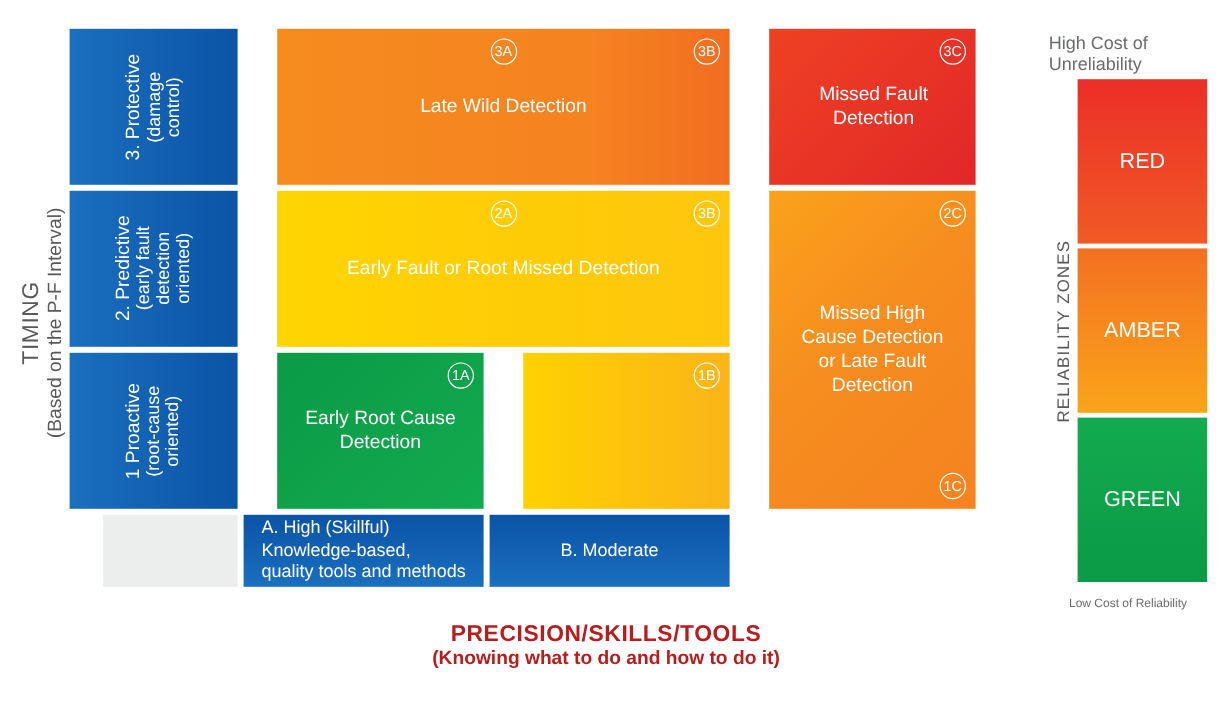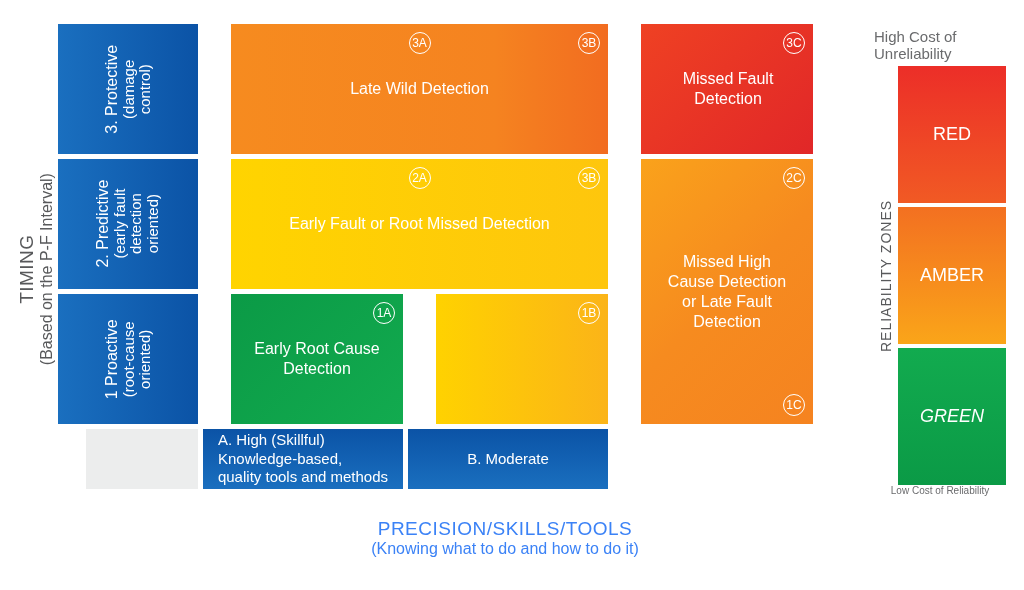--- a/index.html
+++ b/index.html
@@ -103,53 +103,54 @@
   .badge.m { left: 50%; transform: translateX(-50%); }
   .badge.low { top: auto; bottom: 8px; right: 8px; }
 
   
   .xaxis {
     position: absolute;
     left: 200px;
     top: 518px;
     width: 610px;
     text-align: center;
-    color: #3b82f6;
+    color: #b91c1c;
     line-height: 1.15;
+    font-weight: bold;
   }
   .xaxis .title { font-size: 19px; letter-spacing: .5px; }
   .xaxis .sub { font-size: 16px; }
 
   
   .legend {
     position: absolute;
     right: 18px;
     top: 28px;
     width: 132px;
     color: #58595b;
   }
   .legend .cap { font-size: 15px; color: #6a6b6d; text-align: left; margin-bottom: 4px; }
-  .legend .capb { font-size: 10px; color: #6a6b6d; text-align: center; margin-top: 0; }
+  .legend .capb { font-size: 10px; color: #6a6b6d; text-align: center; margin-top: 13px; }
   .legendwrap { display: flex; align-items: stretch; }
   .legendlabel {
     width: 24px;
     display: flex; align-items: center; justify-content: center;
     color: #58595b;
   }
   .legendlabel .rot { transform: rotate(-90deg); white-space: nowrap; font-size: 14px; letter-spacing: 1px; }
   .swatches { flex: 1; display: flex; flex-direction: column; gap: 4px; }
   .sw {
     height: 137px;
     display: flex; align-items: center; justify-content: center;
     color: #fff; font-size: 18px; font-weight: 400;
   }
   .sw.red   { background: linear-gradient(180deg, #ec2e28 0%, #f15a24 100%); }
   .sw.amber { background: linear-gradient(180deg, #f37021 0%, #faa519 100%); }
   .sw.yellow{ background: linear-gradient(180deg, #fdc80f 0%, #ffe400 100%); color:#fff; }
-  .sw.green { background: linear-gradient(180deg, #12ab4f 0%, #0b9a46 100%); font-style: italic; }
+  .sw.green { background: linear-gradient(180deg, #12ab4f 0%, #0b9a46 100%); }
 </style>
 </head>
 <body>
 
 <div class="wrap">
   <div class="yaxis">
     <div class="rot">
       <div class="title">TIMING</div>
       <div class="sub">(Based on the P-F Interval)</div>
     </div>

